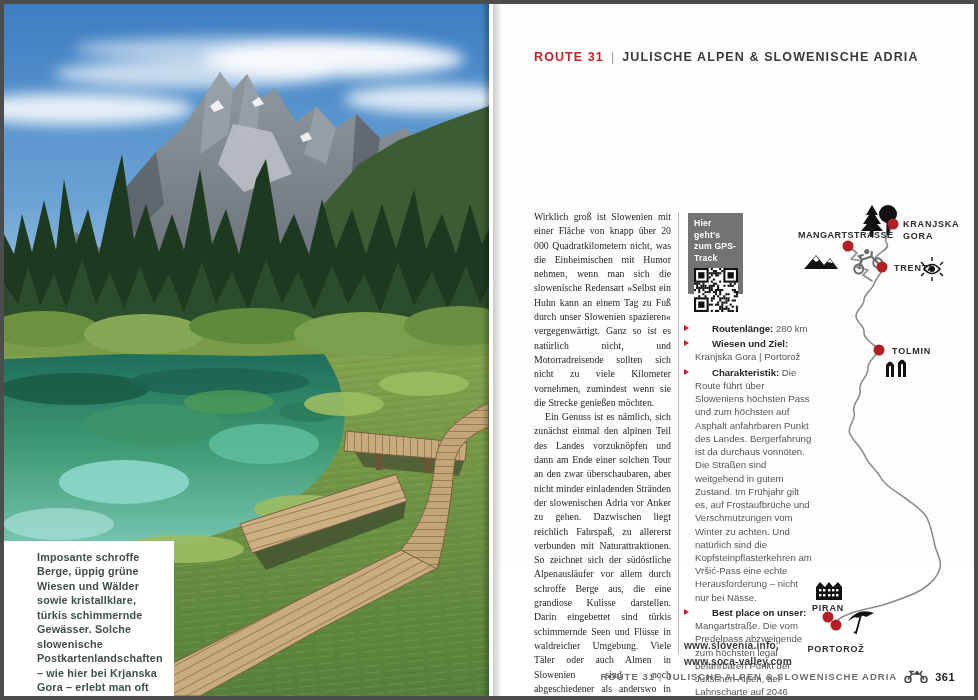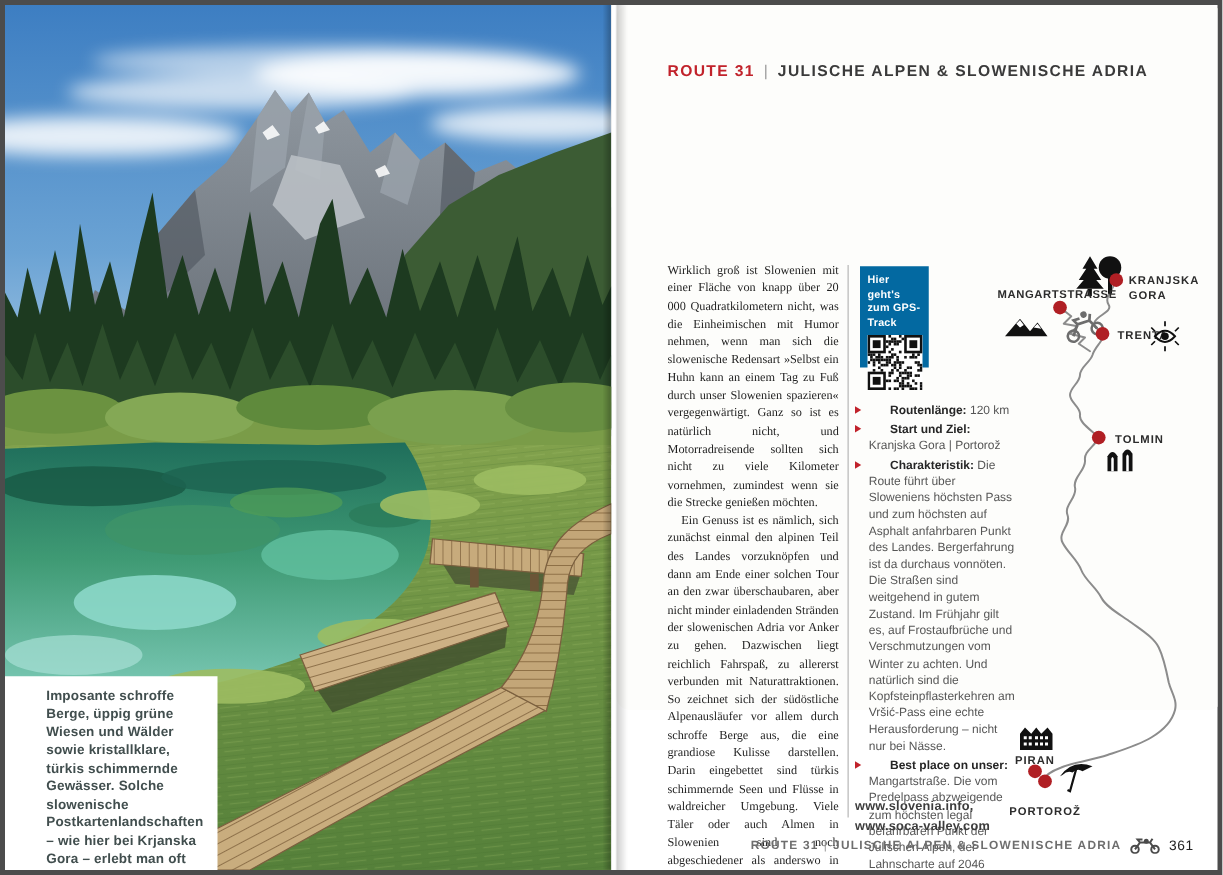--- a/index.html
+++ b/index.html
@@ -36,21 +36,21 @@
   .intro{position:absolute;left:41px;top:119px;width:402px;margin:0;
     font-size:15px;line-height:1.5;color:#3d3d3d;letter-spacing:.2px;}
   .bodycol{position:absolute;left:41px;top:206px;width:137px;
     font-family:"Liberation Serif",serif;font-size:9.8px;line-height:1.46;
     color:#1f1f1f;text-align:justify;}
   .bodycol p{margin:0;}
   .bodycol p + p{text-indent:11px;}
   .vrule{position:absolute;left:185px;top:208px;width:1px;height:442px;background:#b9b9b9;}
   
   .gps-box{position:absolute;left:195px;top:209px;width:55px;height:81px;
-    background:#0369a1;padding:5px 5px 4px 6px;}
+    background:#737373;padding:5px 5px 4px 6px;}
   .gps-box .gps-text{color:#fff;font-size:8.6px;font-weight:bold;line-height:1.35;
     letter-spacing:.2px;margin-bottom:4px;}
   .qr{display:block;background:#fff;width:44px;height:44px;}
   
   .facts{position:absolute;left:191px;top:318px;width:128px;
     font-size:9.6px;line-height:1.38;color:#565656;}
   .fact{position:relative;padding-left:11px;margin-bottom:2px;}
   .fact .tri{position:absolute;left:0;top:3px;width:0;height:0;
     border-left:5px solid #c1222b;border-top:3.5px solid transparent;
     border-bottom:3.5px solid transparent;}
@@ -59,21 +59,21 @@
     color:#3c3c3c;line-height:1.55;letter-spacing:.2px;}
   
   .map{position:absolute;left:287px;top:193px;}
   .map text{font-family:"Liberation Sans",sans-serif;font-size:9px;font-weight:bold;
     fill:#2c2c2c;letter-spacing:.8px;}
   
   .footer{position:absolute;left:0;top:666px;width:462px;display:flex;
     justify-content:flex-end;align-items:center;gap:6px;}
   .footer .ftext{font-size:9.5px;font-weight:bold;letter-spacing:1px;color:#6e6e6e;}
   .footer .fsep{color:#9a9a9a;font-weight:normal;padding:0 4px;}
-  .footer .fpage{font-size:11px;font-weight:normal;color:#222;letter-spacing:.5px;}
+  .footer .fpage{font-size:11px;font-weight:bold;color:#222;letter-spacing:.5px;}
 </style>
 </head>
 <body>
 
 <div class="spread">
 
   <div class="photo">
     <svg width="485" height="692" viewBox="0 0 485 692">
       <defs>
         <linearGradient id="sky" x1="0" y1="0" x2="0" y2="1">
@@ -350,22 +350,22 @@
           <rect x="28" y="0" width="14" height="14" fill="#111"></rect>
           <rect x="30" y="2" width="10" height="10" fill="#fff"></rect>
           <rect x="32" y="4" width="6" height="6" fill="#111"></rect>
           <rect x="0" y="28" width="14" height="14" fill="#111"></rect>
           <rect x="2" y="30" width="10" height="10" fill="#fff"></rect>
           <rect x="4" y="32" width="6" height="6" fill="#111"></rect>
         </svg>
     </div>
 
     <div class="facts">
-      <div class="fact"><span class="tri"></span><b>Routenlänge:</b> <span>120 km</span></div>
-      <div class="fact"><span class="tri"></span><b>Start und Ziel:</b> <span>Kranjska Gora | Portorož</span></div>
+      <div class="fact"><span class="tri"></span><b>Routenlänge:</b> <span>280 km</span></div>
+      <div class="fact"><span class="tri"></span><b>Wiesen und Ziel:</b> <span>Kranjska Gora | Portorož</span></div>
       <div class="fact"><span class="tri"></span><b>Charakteristik:</b> <span>Die Route führt über Sloweniens höchsten Pass und zum höchsten auf Asphalt anfahrbaren Punkt des Landes. Bergerfahrung ist da durchaus vonnöten. Die Straßen sind weitgehend in gutem Zustand. Im Frühjahr gilt es, auf Frostaufbrüche und Verschmutzungen vom Winter zu achten. Und natürlich sind die Kopfsteinpflasterkehren am Vršić-Pass eine echte Herausforderung – nicht nur bei Nässe.</span></div>
       <div class="fact"><span class="tri"></span><b>Best place on unser:</b> <span>Mangartstraße. Die vom Predelpass abzweigende zum höchsten legal befahrbaren Punkt der Julischen Alpen, der Lahnscharte auf 2046 Meter Höhe. Eine grandiose Panoramastrecke mit majestätischen Ausblicken.</span></div>
     </div>
 
     <div class="links">
       <div>www.slovenia.info,</div>
       <div>www.soca-valley.com</div>
     </div>
 
     <svg class="map" width="200" height="472" viewBox="0 0 200 472">

